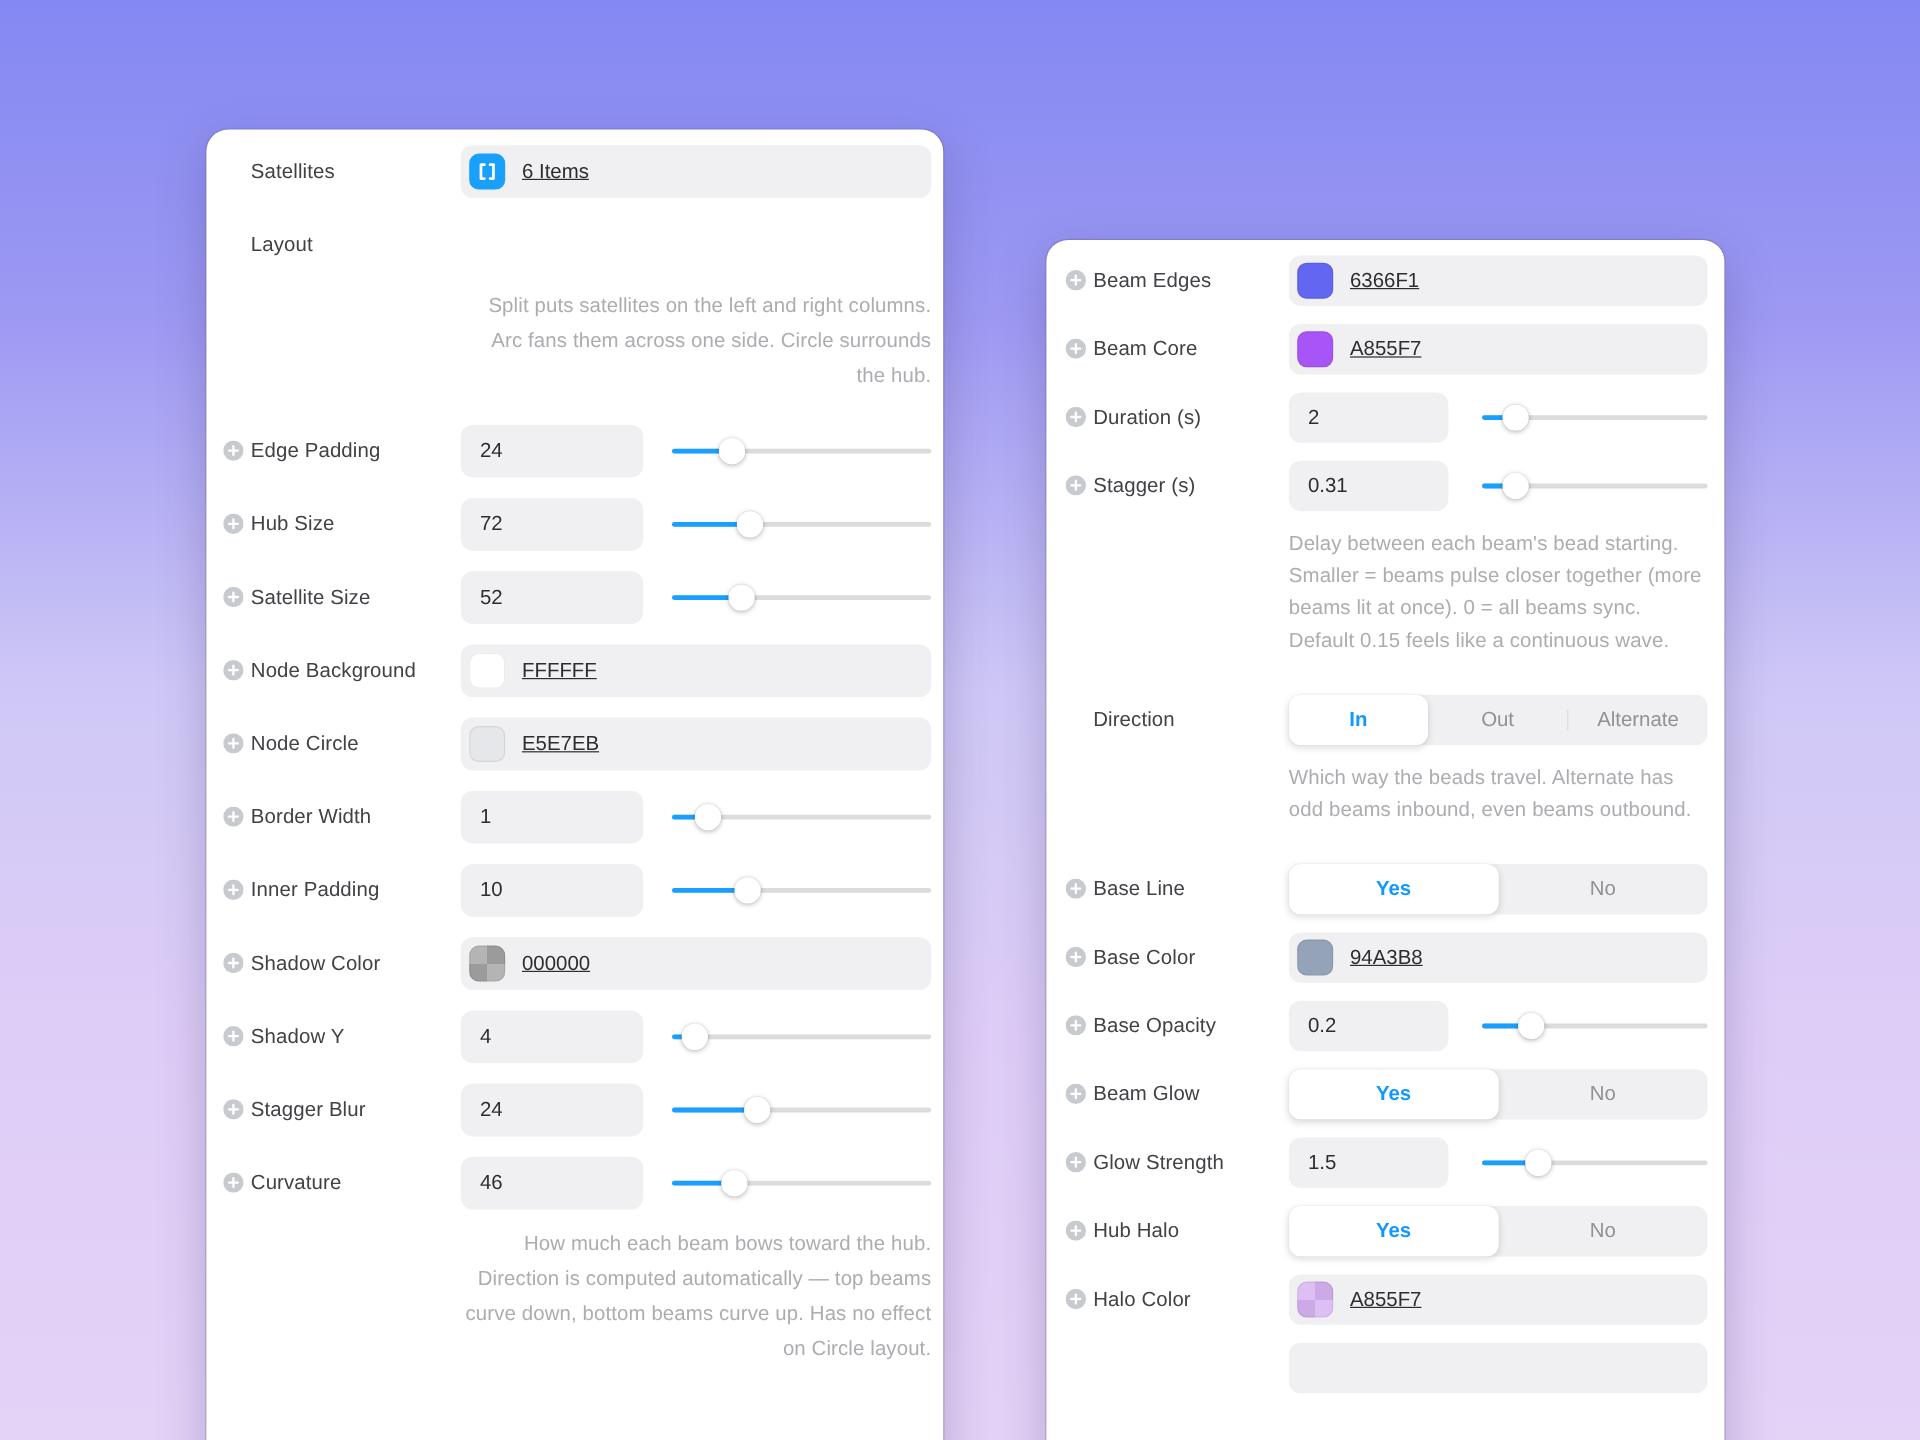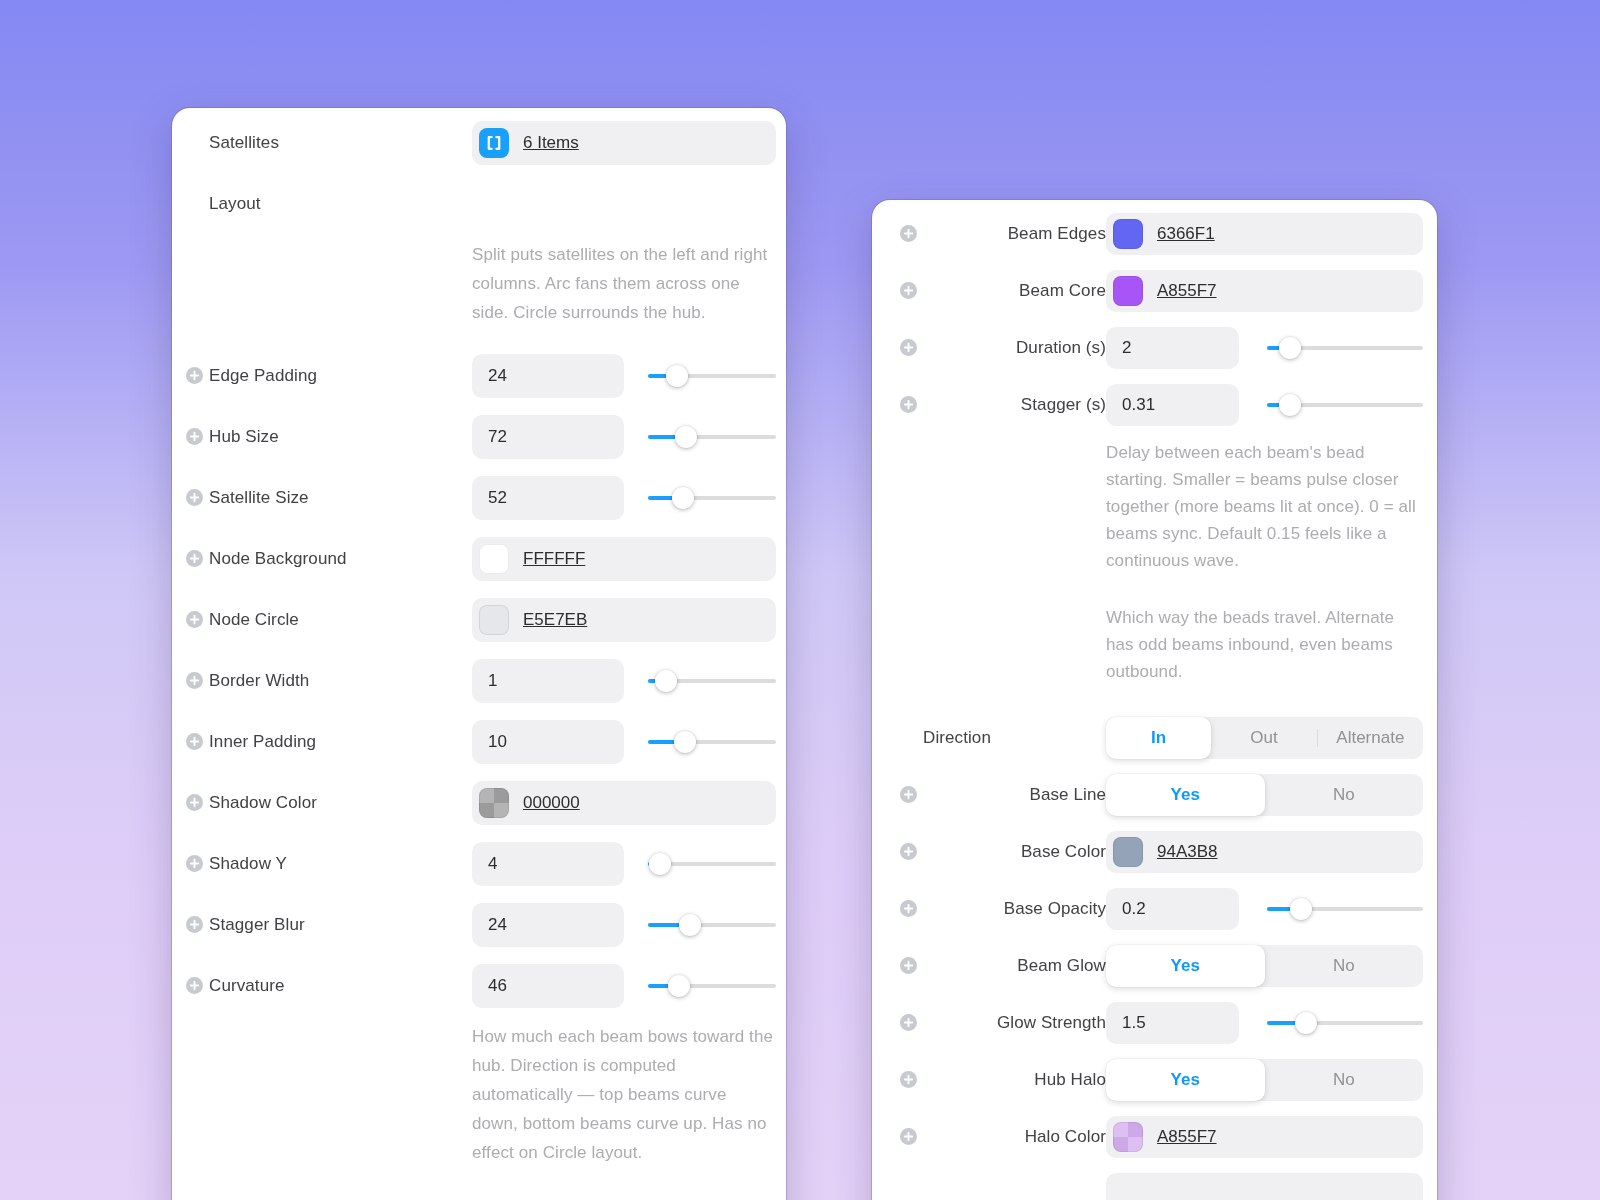--- a/index.html
+++ b/index.html
@@ -15,22 +15,22 @@
     overflow:hidden;
   }
   .panel-left  { left:172px; top:108px; width:614px; height:1160px; padding-top:4px; }
   .panel-right { left:872px; top:200px; width:565px; height:1060px; padding-top:5px; }
 
   .row { display:flex; align-items:center; }
   .panel-left  .row.ctl { height:61px; }
   .panel-right .row.ctl { height:57px; }
 
   .label-col { display:flex; align-items:center; flex:0 0 auto; }
-  .panel-left  .label-col { width:300px; padding-left:14px; }
-  .panel-right .label-col { width:234px; padding-left:28px;justify-content:space-between; }
+  .panel-left  .label-col { width:212px; padding-left:14px; }
+  .panel-right .label-col { width:202px; padding-left:16px; }
   .ctrl-col { flex:1 1 auto; }
   .panel-left  .ctrl-col { margin-right:10px; }
   .panel-right .ctrl-col { margin-right:14px; }
 
   .plus-icon { width:17px; height:17px; margin-right:6px; flex:0 0 auto; cursor:pointer; }
   .label-text { font-size:17px; color:#414146; letter-spacing:.1px; }
   .no-icon .label-text { margin-left:23px; }
   .panel-right .no-icon .label-text { margin-left:23px; }
 
   .field {
@@ -71,21 +71,21 @@
     font-size:17px; color:#919196; cursor:pointer; position:relative; border-radius:10px;
   }
   .seg .opt.sel {
     background:#FFFFFF; color:var(--accent); font-weight:700;
     box-shadow:0 2px 6px rgba(0,0,0,0.14), 0 0 0 0.5px rgba(0,0,0,0.04);
     z-index:1;
   }
   .seg .divider { width:1px; height:18px; background:#DBDBDE; align-self:center; flex:0 0 1px; }
 
   .row.help { align-items:flex-start; }
-  .panel-left  .row.help .ctrl-col { padding:6px 0 18px; }
+  .panel-left  .row.help .ctrl-col { padding:6px 0 18px;text-align:right; }
   .panel-right .row.help .ctrl-col { padding:6px 0 24px; }
   .help-text { font-size:17px; color:#ACACB1; letter-spacing:.1px; }
   .panel-left  .help-text { line-height:29px; }
   .panel-right .help-text { line-height:27px; }
 </style>
 </head>
 <body>
 
 <div class="panel panel-left" id="panel-left">
     <div class="row ctl">
@@ -406,39 +406,39 @@
           </div>
         </div>
       </div>
     </div>
     <div class="row help">
       <div class="label-col no-icon"></div>
       <div class="ctrl-col">
         <div class="help-text">Delay between each beam's bead starting. Smaller = beams pulse closer together (more beams lit at once). 0 = all beams sync. Default 0.15 feels like a continuous wave.</div>
       </div>
     </div>
-    <div class="row help">
-      <div class="label-col no-icon"></div>
-      <div class="ctrl-col">
-        <div class="help-text">Which way the beads travel. Alternate has odd beams inbound, even beams outbound.</div>
-      </div>
-    </div>
     <div class="row ctl">
       <div class="label-col no-icon">
         <span class="label-text">Direction</span>
       </div>
       <div class="ctrl-col">
         <div class="seg">
           <div class="opt sel">In</div>
           <div class="opt">Out</div>
           <span class="divider"></span>
           <div class="opt">Alternate</div>
         </div>
       </div>
     </div>
+    <div class="row help">
+      <div class="label-col no-icon"></div>
+      <div class="ctrl-col">
+        <div class="help-text">Which way the beads travel. Alternate has odd beams inbound, even beams outbound.</div>
+      </div>
+    </div>
     <div class="row ctl">
       <div class="label-col">
         <span class="plus-icon"><svg width="17" height="17" viewBox="0 0 17 17">
             <circle cx="8.5" cy="8.5" r="8.5" fill="#C7CACF"></circle>
             <path d="M8.5 4.8v7.4M4.8 8.5h7.4" stroke="#FFFFFF" stroke-width="1.9" stroke-linecap="round"></path>
           </svg></span>
         <span class="label-text">Base Line</span>
       </div>
       <div class="ctrl-col">
         <div class="seg">

